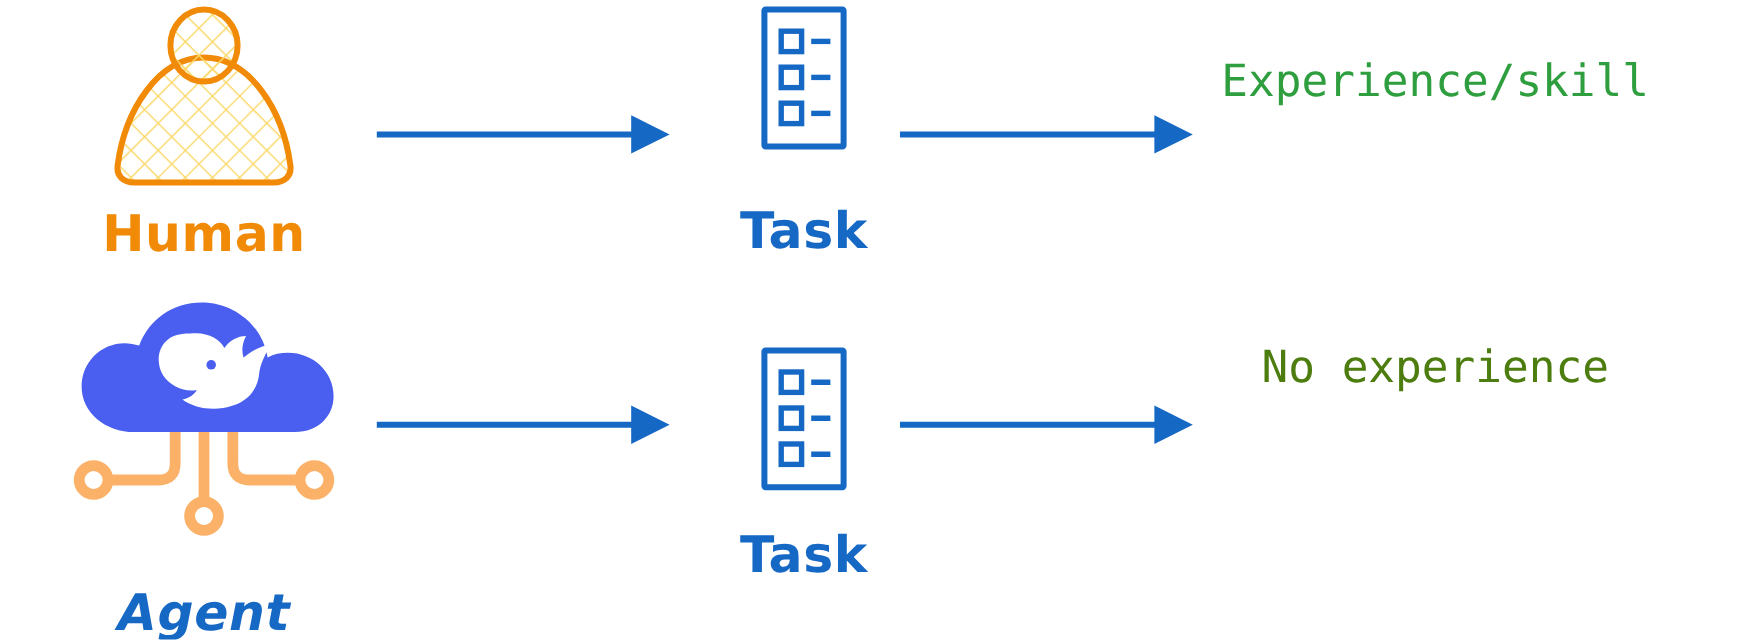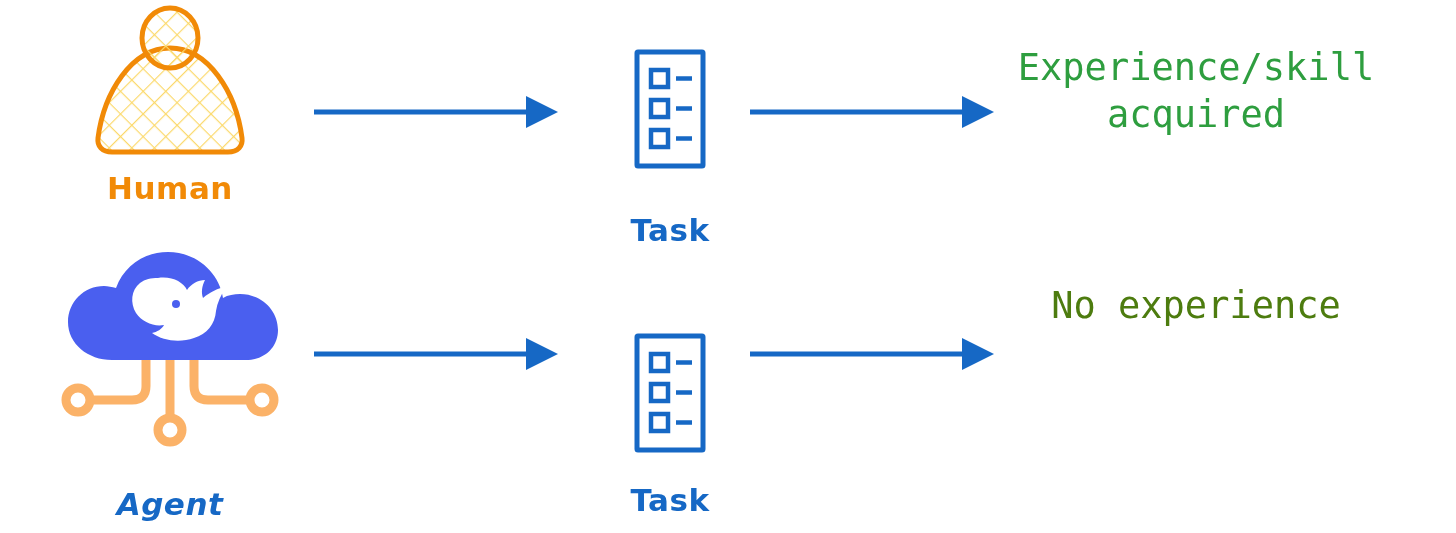--- a/index.html
+++ b/index.html
@@ -33,33 +33,32 @@
     position: absolute;
     left: 30px;
     width: 280px;
     text-align: center;
   }
   .task-col {
     position: absolute;
     left: 570px;
     width: 200px;
     text-align: center;
-    margin-top: 44px;
   }
   .outcome-col {
     position: absolute;
     left: 968px;
     width: 456px;
     text-align: center;
   }
 
   
   .label {
     font-family: "DejaVu Sans", sans-serif;
-    font-size: 31px;
+    font-size: 42px;
     font-weight: 600;
     letter-spacing: 0.5px;
     white-space: nowrap;
   }
   .label-human { color: #F18A07; }
   .label-agent { color: #1668C5; }
   .label-task  { color: #1668C5; }
 
   .outcome-text {
     font-family: "DejaVu Sans Mono", monospace;
@@ -128,21 +127,20 @@
 
     <div class="arrow" style="left:748px; top:92px;">
       <svg class="svg-block" width="248" height="40" viewBox="0 0 248 40" xmlns="http://www.w3.org/2000/svg">
         <line x1="2" y1="20" x2="218" y2="20" stroke="#1668C5" stroke-width="5"></line>
         <polygon points="214,4 246,20 214,36" fill="#1668C5"></polygon>
       </svg>
     </div>
 
     <div class="outcome-col" style="top:44px;">
       <div class="outcome-text outcome-green">Experience/skill</div>
-      <div class="outcome-text outcome-green">acquired</div>
     </div>
   </div>
 
   <div class="row" id="row-agent">
 
     <div class="actor-col">
       <svg class="svg-block" width="280" height="200" viewBox="0 0 280 200" xmlns="http://www.w3.org/2000/svg">
 
         <g fill="none" stroke="#FBB268" stroke-width="9" stroke-linecap="round">
           <path d="M 116 108 L 116 138 Q 116 152 102 152 L 58 152"></path>

